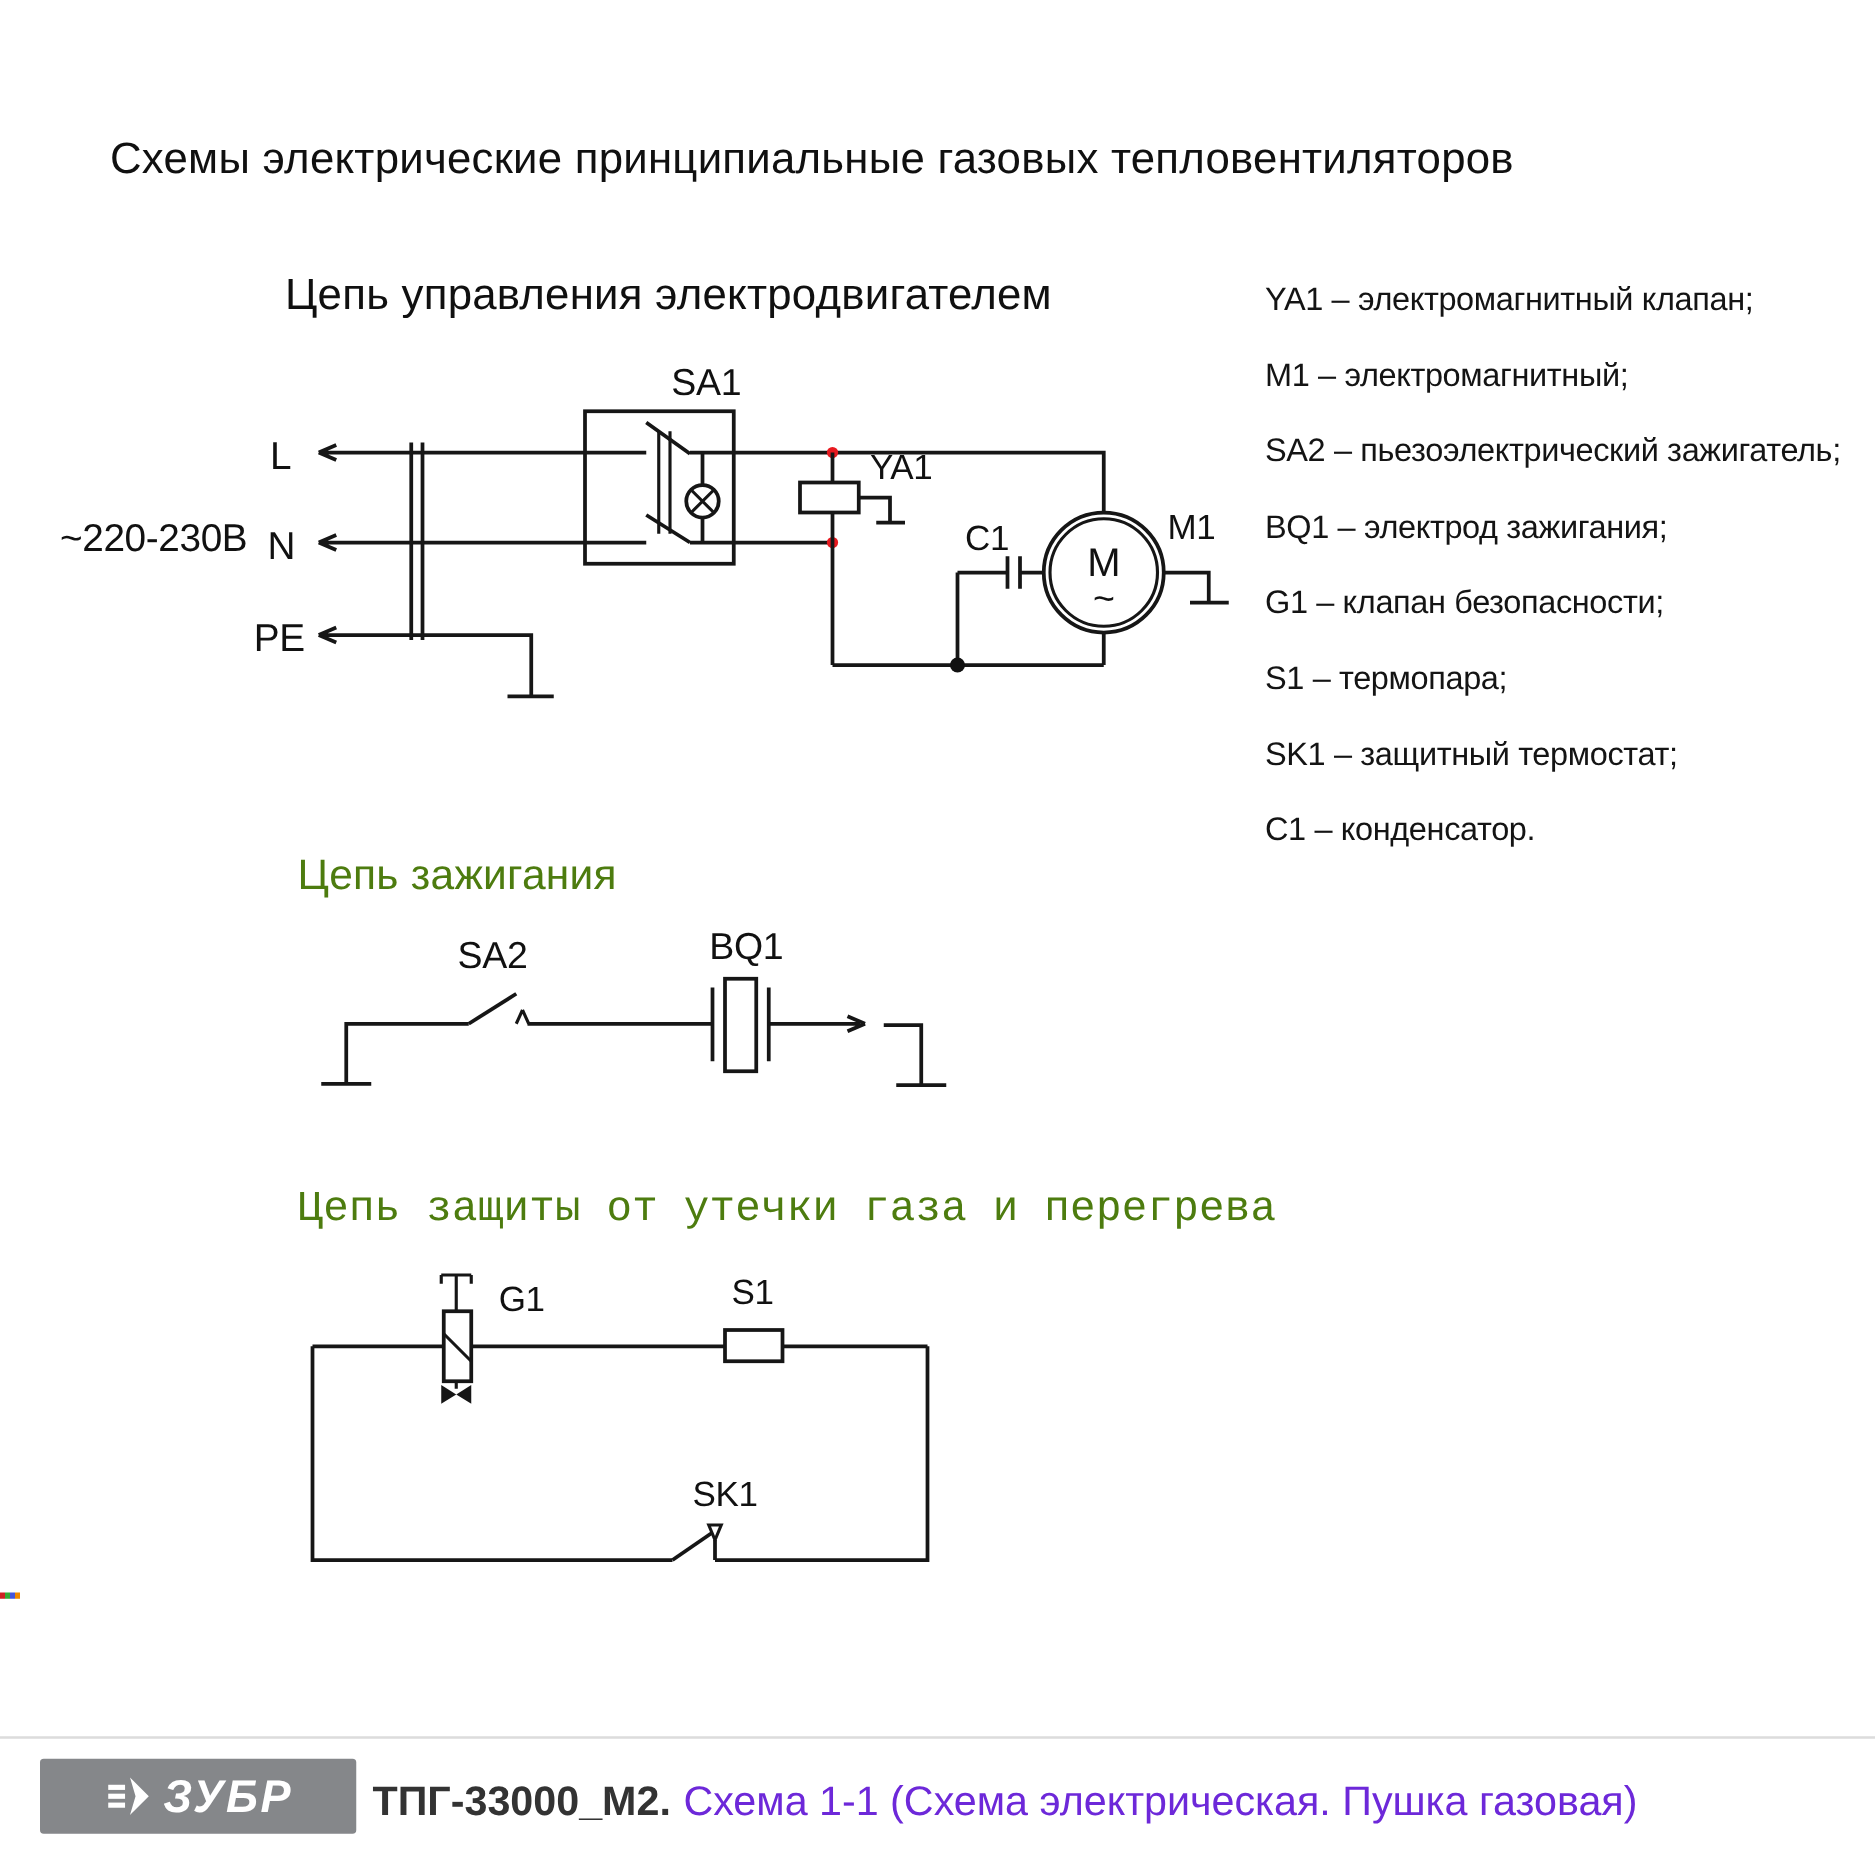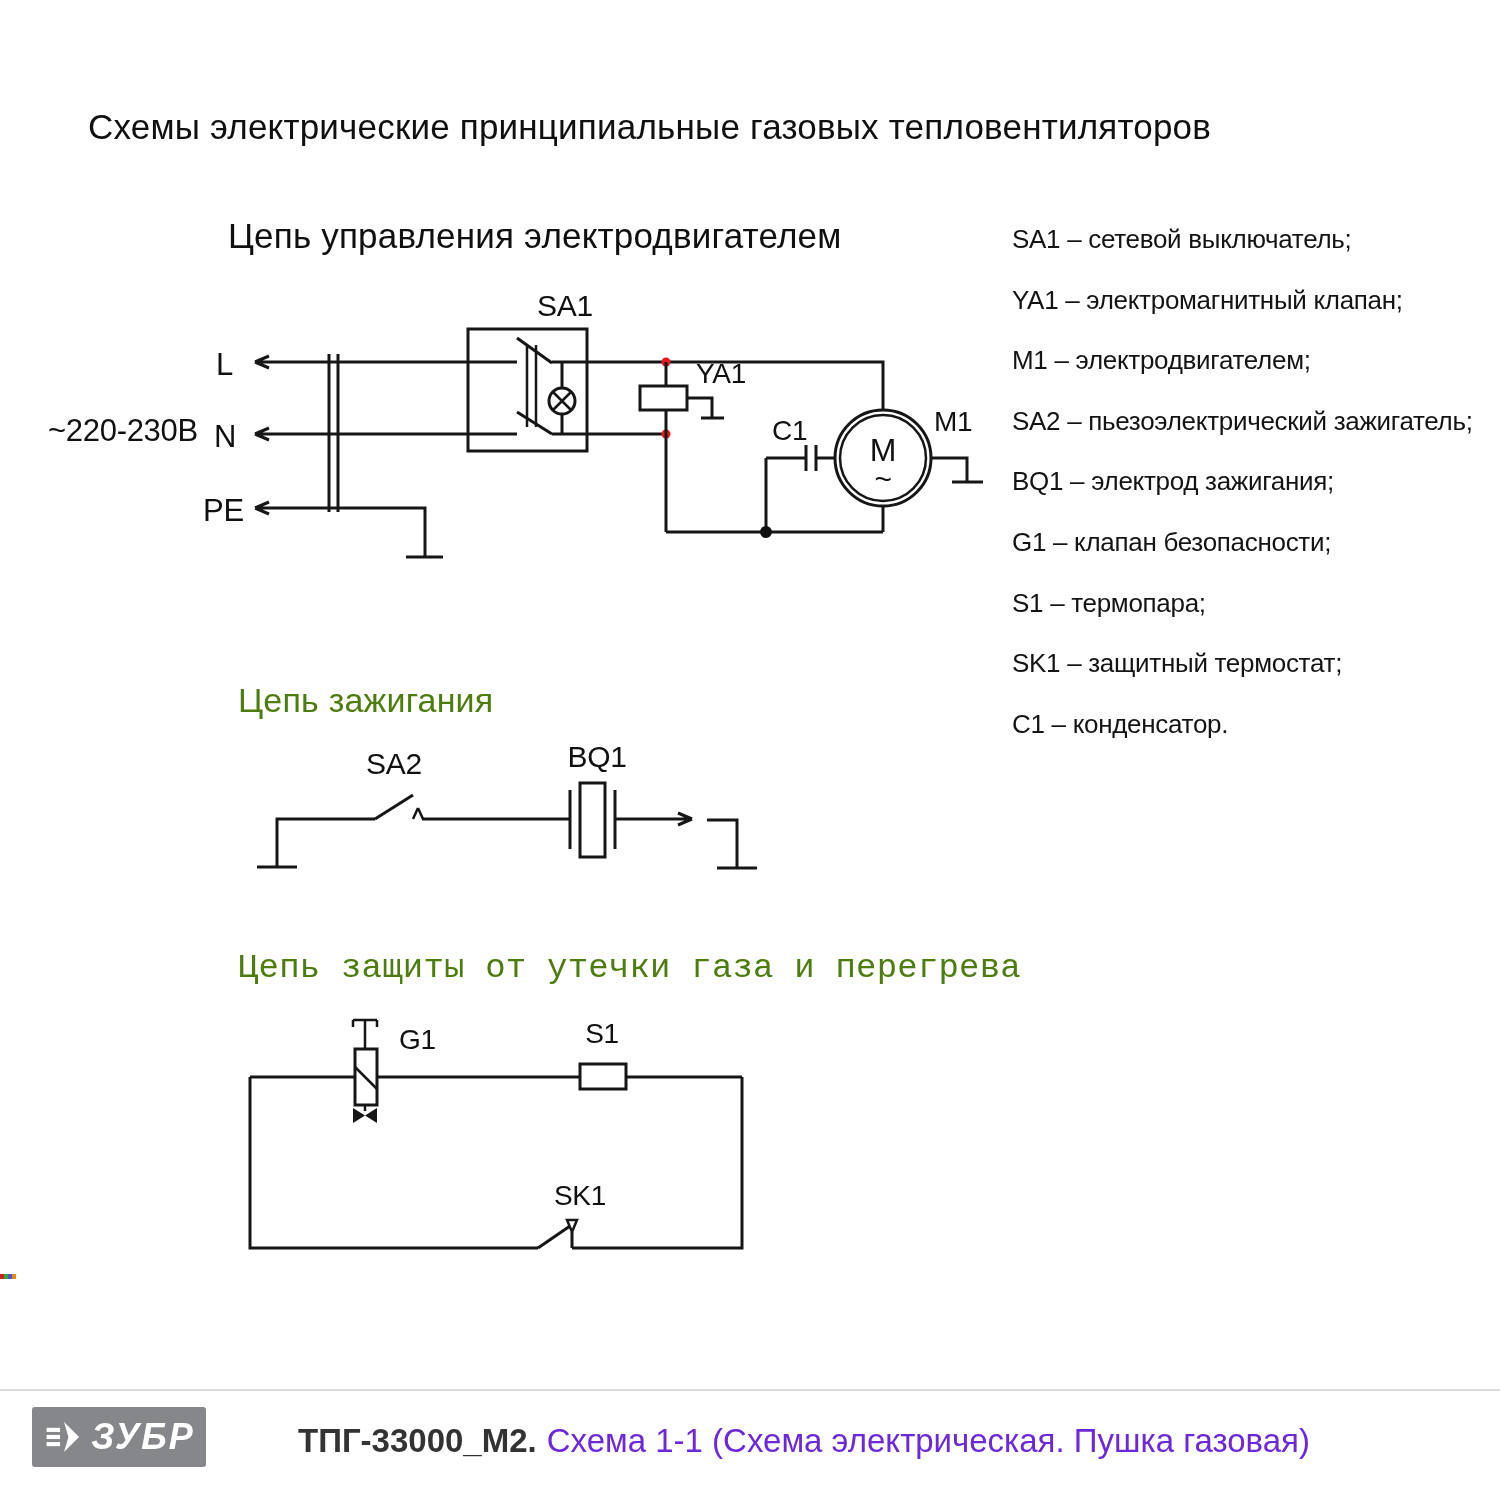--- a/index.html
+++ b/index.html
@@ -10,21 +10,21 @@
   .c-title{font-size:34px;letter-spacing:.2px;color:#4d7c0f;white-space:nowrap;}
   svg{overflow:visible;}
   svg .wire{stroke:#161616;stroke-width:3;fill:none;}
   svg .thin{stroke:#161616;stroke-width:2.5;fill:none;}
   svg .lbl{fill:#111111;font-family:"Liberation Sans",sans-serif;letter-spacing:-.3px;}
   .legend{position:absolute;left:1012px;top:224px;list-style:none;margin:0;padding:0;}
   .legend li{height:60.6px;font-size:26px;letter-spacing:-.3px;color:#141414;white-space:nowrap;}
   .artifact{position:absolute;left:0;top:1274px;height:5px;display:flex;}
   .artifact span{width:4px;height:5px;display:block;}
   .footer-divider{position:absolute;left:0;top:1389px;width:1500px;height:2px;background:#dcdcdc;}
-  .logo{position:absolute;left:32px;top:1407px;width:174px;height:60px;background:#85878a;
+  .logo{position:absolute;left:32px;top:1407px;width:253px;height:60px;background:#85878a;
         border-radius:3px;display:flex;align-items:center;justify-content:center;gap:6px;}
   .logo .brand{color:#ffffff;font-weight:700;font-style:italic;font-size:36px;letter-spacing:2px;
         transform:scaleY(1.02);}
   .footer-text{position:absolute;left:298px;top:1422px;font-size:33px;white-space:nowrap;}
   .footer-text .model{font-weight:700;color:#333333;}
   .footer-text .caption{font-weight:400;color:#6d28d9;margin-left:10px;}
 </style>
 </head>
 <body>
 
@@ -85,23 +85,22 @@
       <circle class="wire" cx="843" cy="183" r="48"></circle>
       <circle class="thin" cx="843" cy="183" r="43"></circle>
       <text class="lbl" x="843" y="186" font-size="32" text-anchor="middle">М</text>
       <text class="lbl" x="843" y="214" font-size="30" text-anchor="middle">~</text>
       <text class="lbl" x="894" y="156" font-size="28">M1</text>
       <path class="wire" d="M843,231 L843,257 M891,183 L927,183 L927,206 M912,207 L943,207"></path>
     </g>
   </svg>
 
   <ul class="legend">
-    <li>SA1 – сетевой выключатель;</li>
     <li>YA1 – электромагнитный клапан;</li>
-    <li>M1 – электродвигателем;</li>
+    <li>M1 – электромагнитный;</li>
     <li>SA2 – пьезоэлектрический зажигатель;</li>
     <li>BQ1 – электрод зажигания;</li>
     <li>G1 – клапан безопасности;</li>
     <li>S1 – термопара;</li>
     <li>SK1 – защитный термостат;</li>
     <li>C1 – конденсатор.</li>
   </ul>
 
   <div class="abs c-title" style="left:238px;top:681px;">Цепь зажигания</div>
 

